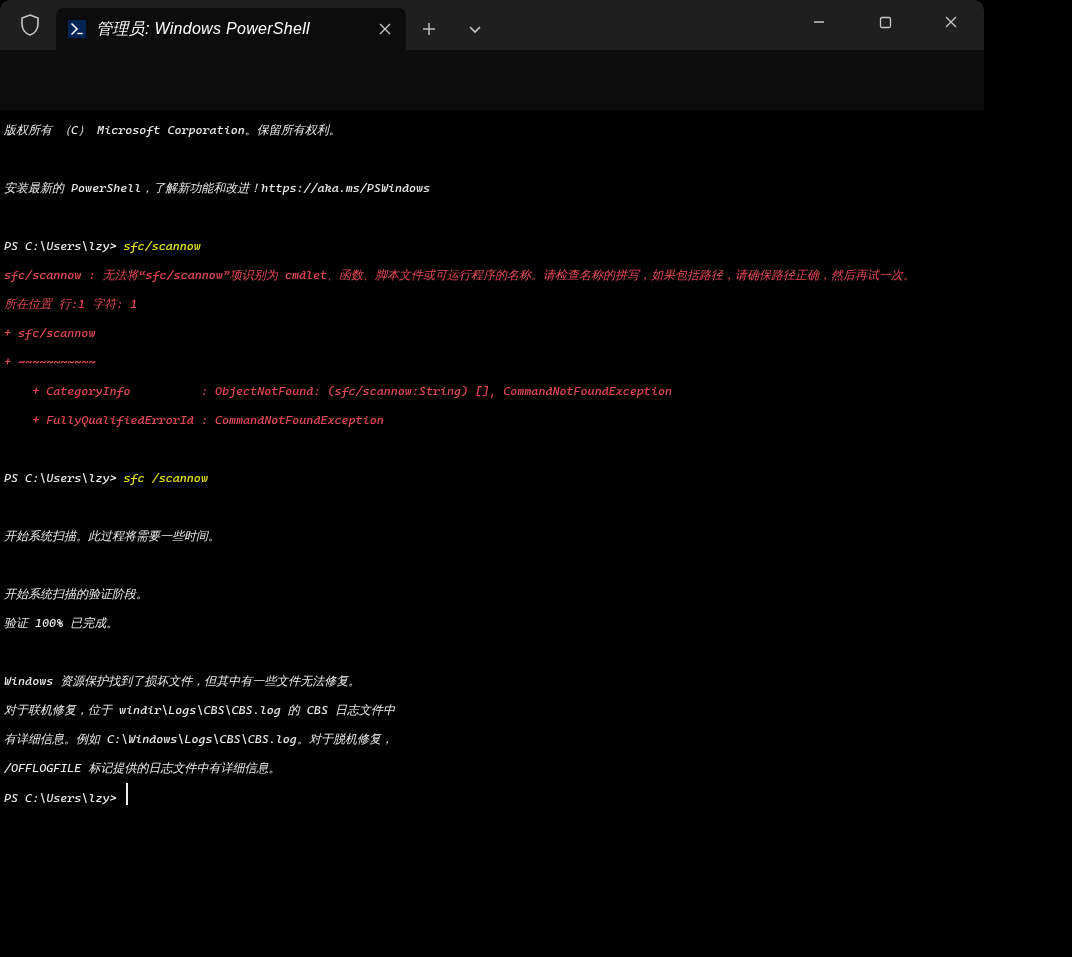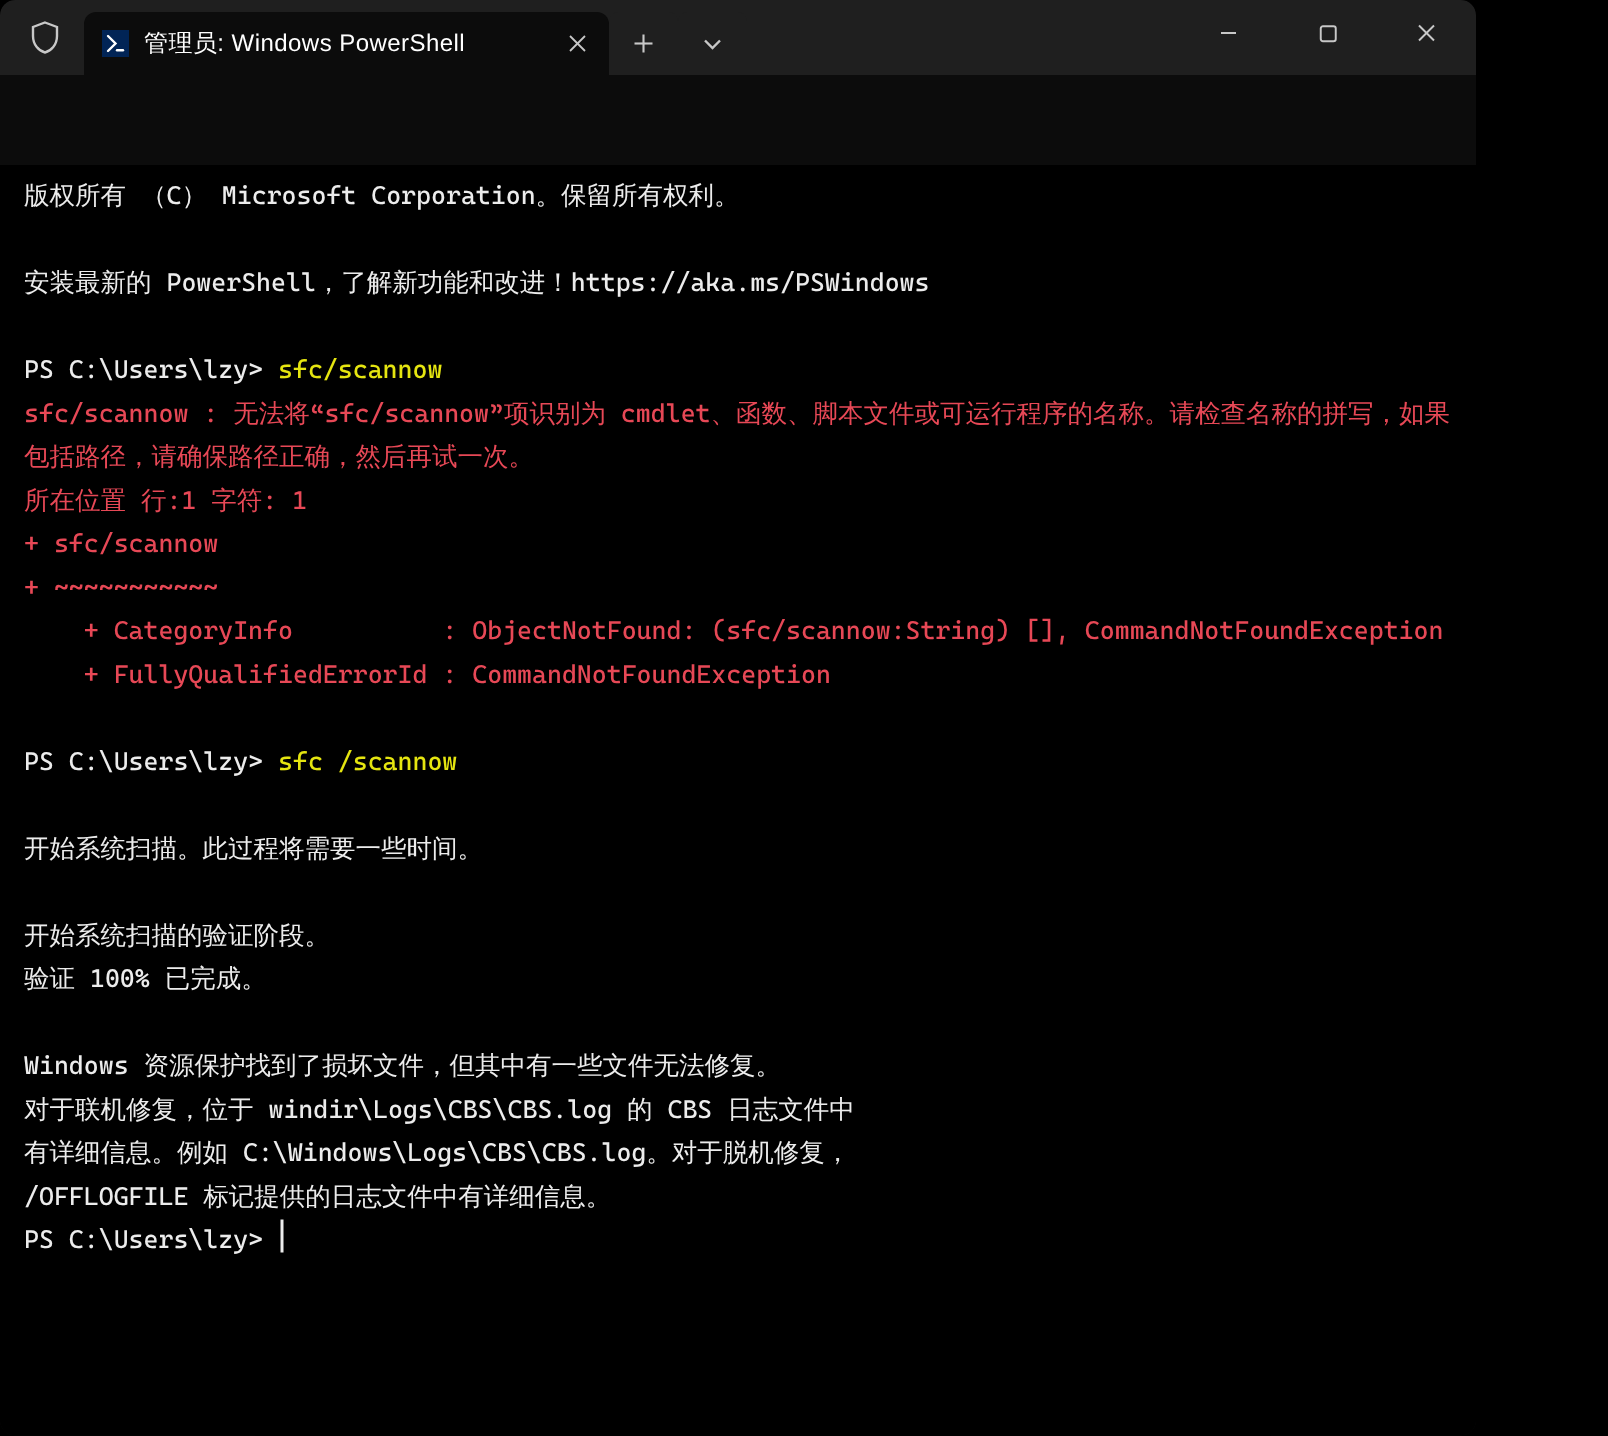--- a/index.html
+++ b/index.html
@@ -11,20 +11,21 @@
     overflow:hidden;
     position:relative;
   }
   .window {
     width:984px; height:957px;
     background:#0c0c0c;
     border-radius:10px;
     overflow:hidden;
     position:relative;
     box-sizing:border-box;
+    font-style:italic;
   }
   
   .titlebar {
     height:50px;
     background:#1f1f1f;
     display:flex;
     align-items:flex-end;
     box-sizing:border-box;
     padding-left:4px;
     border-radius:10px 10px 0 0;
@@ -114,24 +115,24 @@
     display:flex; align-items:center; justify-content:center;
     color:#fff;
     cursor:pointer;
     margin-left:20px;
   }
   
   .terminal {
     position:absolute; left:0; right:0; top:110px; bottom:0;
     background:#000;
     overflow-y:auto;
-    padding:6px 10px 10px 16px;
+    padding:6px 10px 10px 4px;
     box-sizing:border-box;
     font-family: "Cascadia Mono", Consolas, monospace;
-    font-size:17px;
+    font-size:12px;
     line-height:29px;
     white-space:pre-wrap;
     word-break: break-all;
     color:#ececec;
   }
   .yellow { color:#e5e510; }
   .red { color:#e74856; }
   .cursor {
     display:inline-block;
     width:2px; height:22px;

